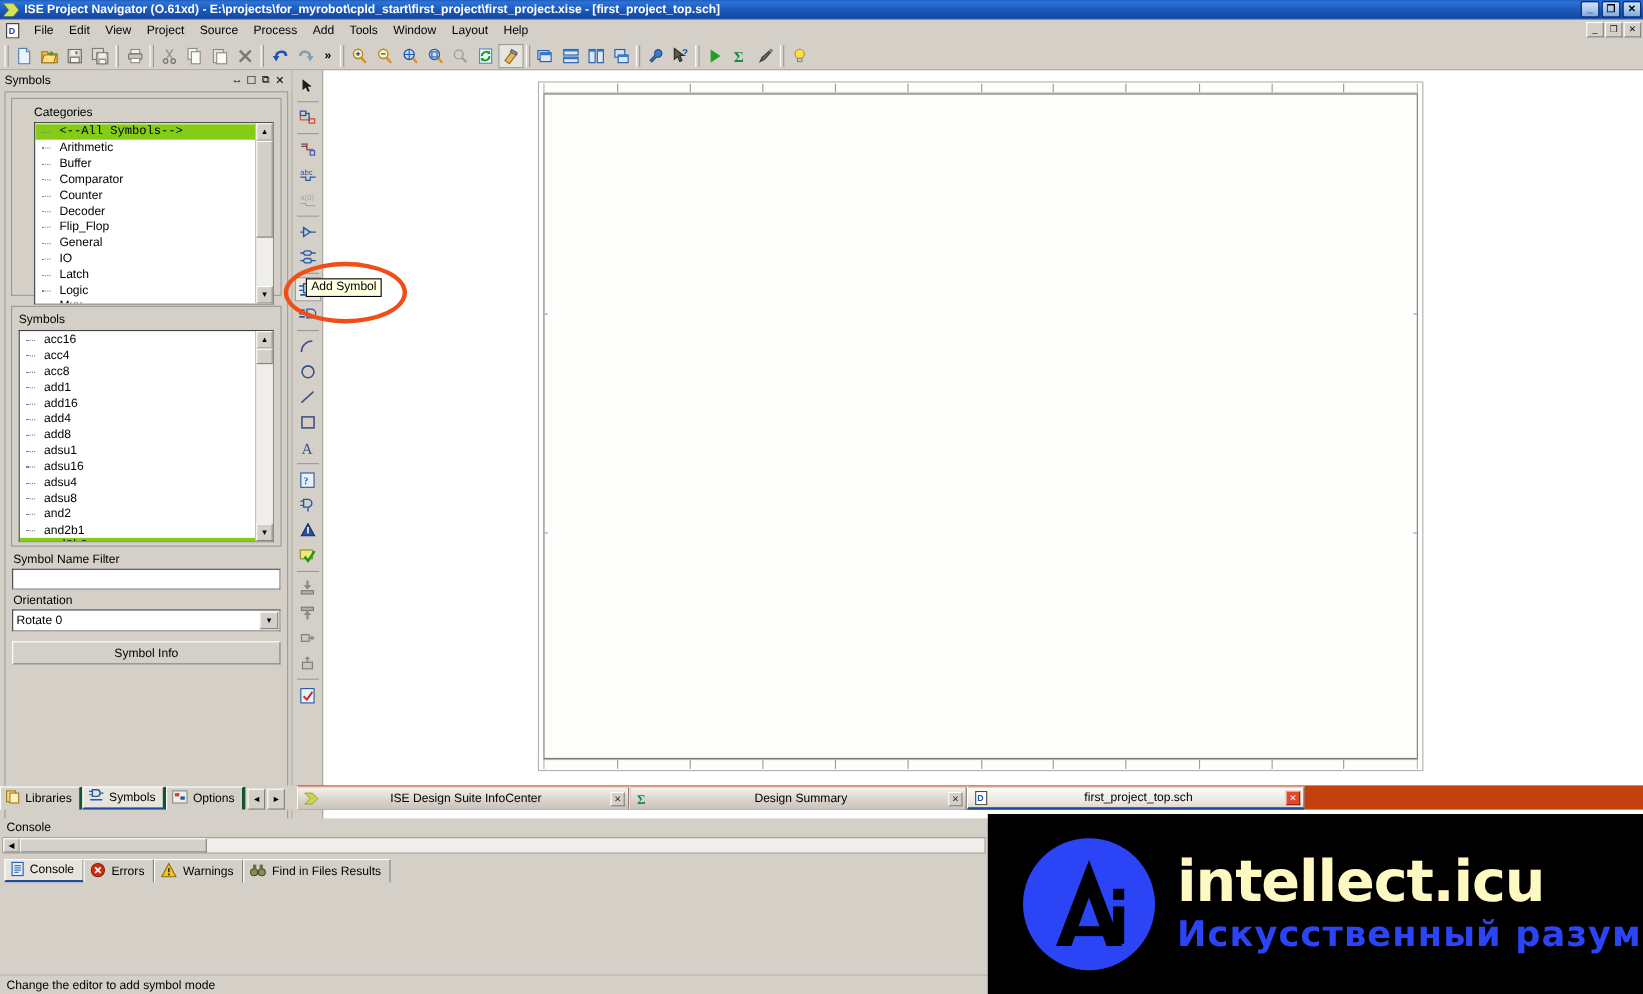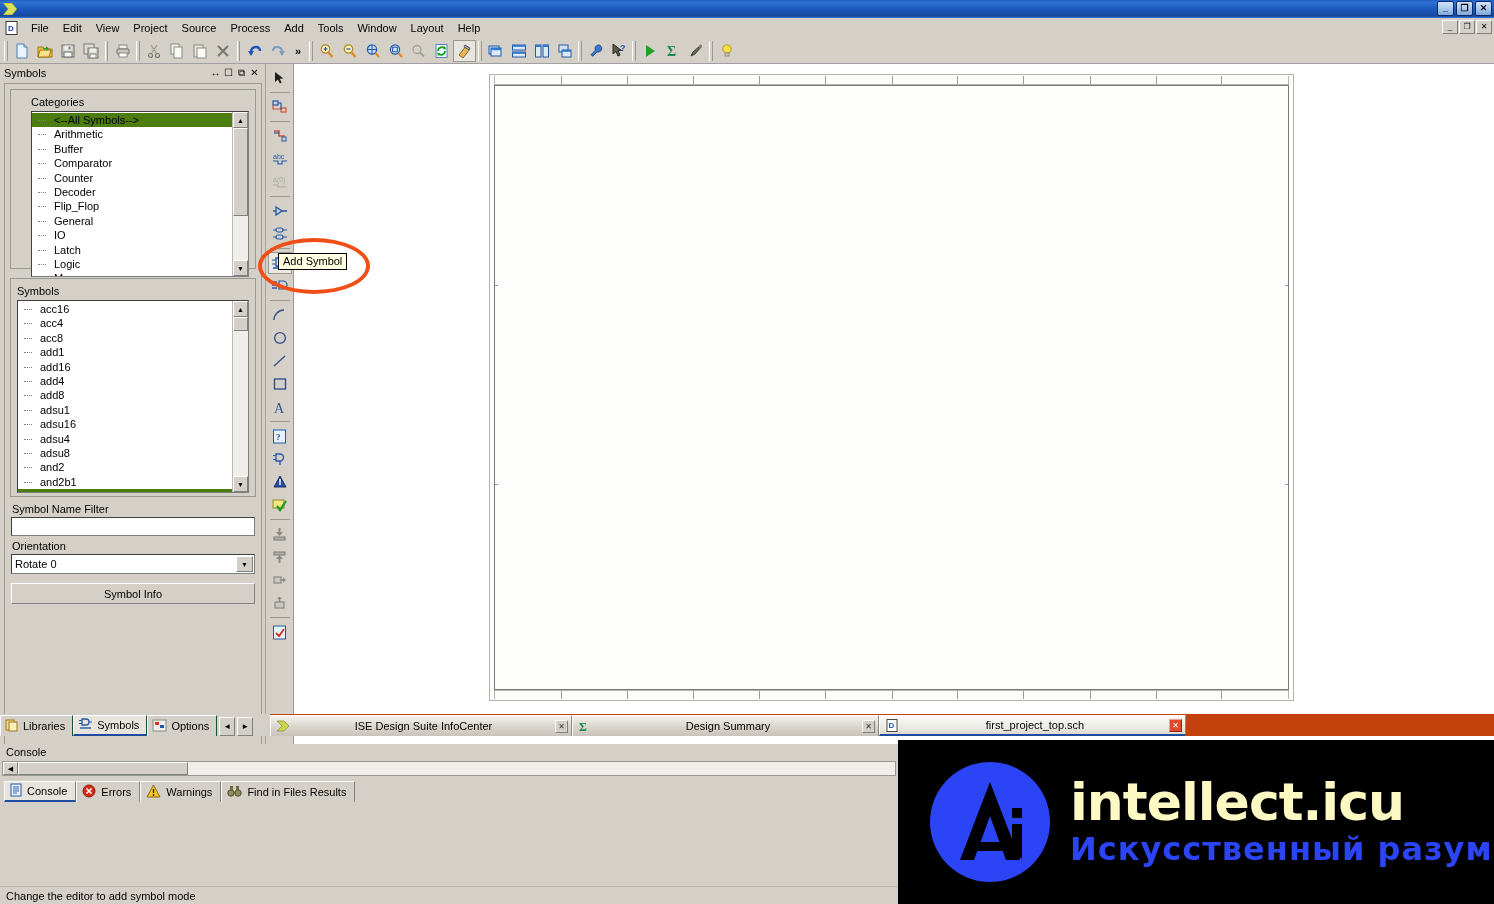--- a/index.html
+++ b/index.html
@@ -138,21 +138,21 @@
   .list-inner { flex:1; overflow: hidden; padding: 1px 0 0 0;}
   .list-row {
     height: 14.4px; line-height: 14.4px;
     font-size: 11px; padding-left: 22px;
     white-space: nowrap; position: relative;
   }
   .list-row::before {
     content: ""; position: absolute; left: 6px; top: 7px;
     width: 8px; border-top: 1px dotted #808080;
   }
-  .list-row.selected { background: #4d7c0f; }
+  .list-row.selected { background: #84cc16; font-family: Liberation Mono, monospace; }
   
   .vscroll {
     width: 16px; background: #e9e6e0;
     border-left: 1px solid #bdb9b1;
     display: flex; flex-direction: column;
   }
   .sb-arrow {
     height: 16px; flex-shrink: 0;
     background: #d4d0c8;
     border-top: 1px solid #fff; border-left: 1px solid #fff;
@@ -303,21 +303,21 @@
   .panel-tabs {
     position: absolute; top: 714px; left: 0;
     width: 270px; height: 22px;
     display: flex; align-items: flex-end; background: #d4d0c8;
   }
   .ptab {
     height: 21px; display: flex; align-items: center; gap: 4px;
     padding: 0 7px 0 4px; font-size: 11px;
     background: #d4d0c8;
     border-top: 1px solid #fff; border-left: 1px solid #fff;
-    border-right: 1px solid #14532d;
+    border-right: 3px solid #14532d;
   }
   .ptab.active {
     background: #e7e4de;
     border-bottom: 2px solid #204a9d;
   }
   .nav-arrows { display: flex; margin-left: 2px; }
   .nav-arrow {
     width: 16px; height: 19px;
     background: #d4d0c8;
     border-top: 1px solid #fff; border-left: 1px solid #fff;
@@ -404,20 +404,21 @@
 </style>
 </head>
 <body>
 
 <div class="titlebar">
   <span class="tb-icon">
     <svg width="15" height="12" viewBox="0 0 15 12">
       <polygon points="0,0 9,0 14,6 9,12 0,12 5,6" fill="#d9e05a" stroke="#8a8f2a" stroke-width="0.7"></polygon>
     </svg>
   </span>
+  <span class="tb-text">ISE Project Navigator (O.61xd) - E:\projects\for_myrobot\cpld_start\first_project\first_project.xise - [first_project_top.sch]</span>
   <span class="win-btns">
     <span class="win-btn">_</span>
     <span class="win-btn">❐</span>
     <span class="win-btn">✕</span>
   </span>
 </div>
 
 <div class="menubar">
   <span class="app-icon">
     <svg width="14" height="14" viewBox="0 0 14 14">

